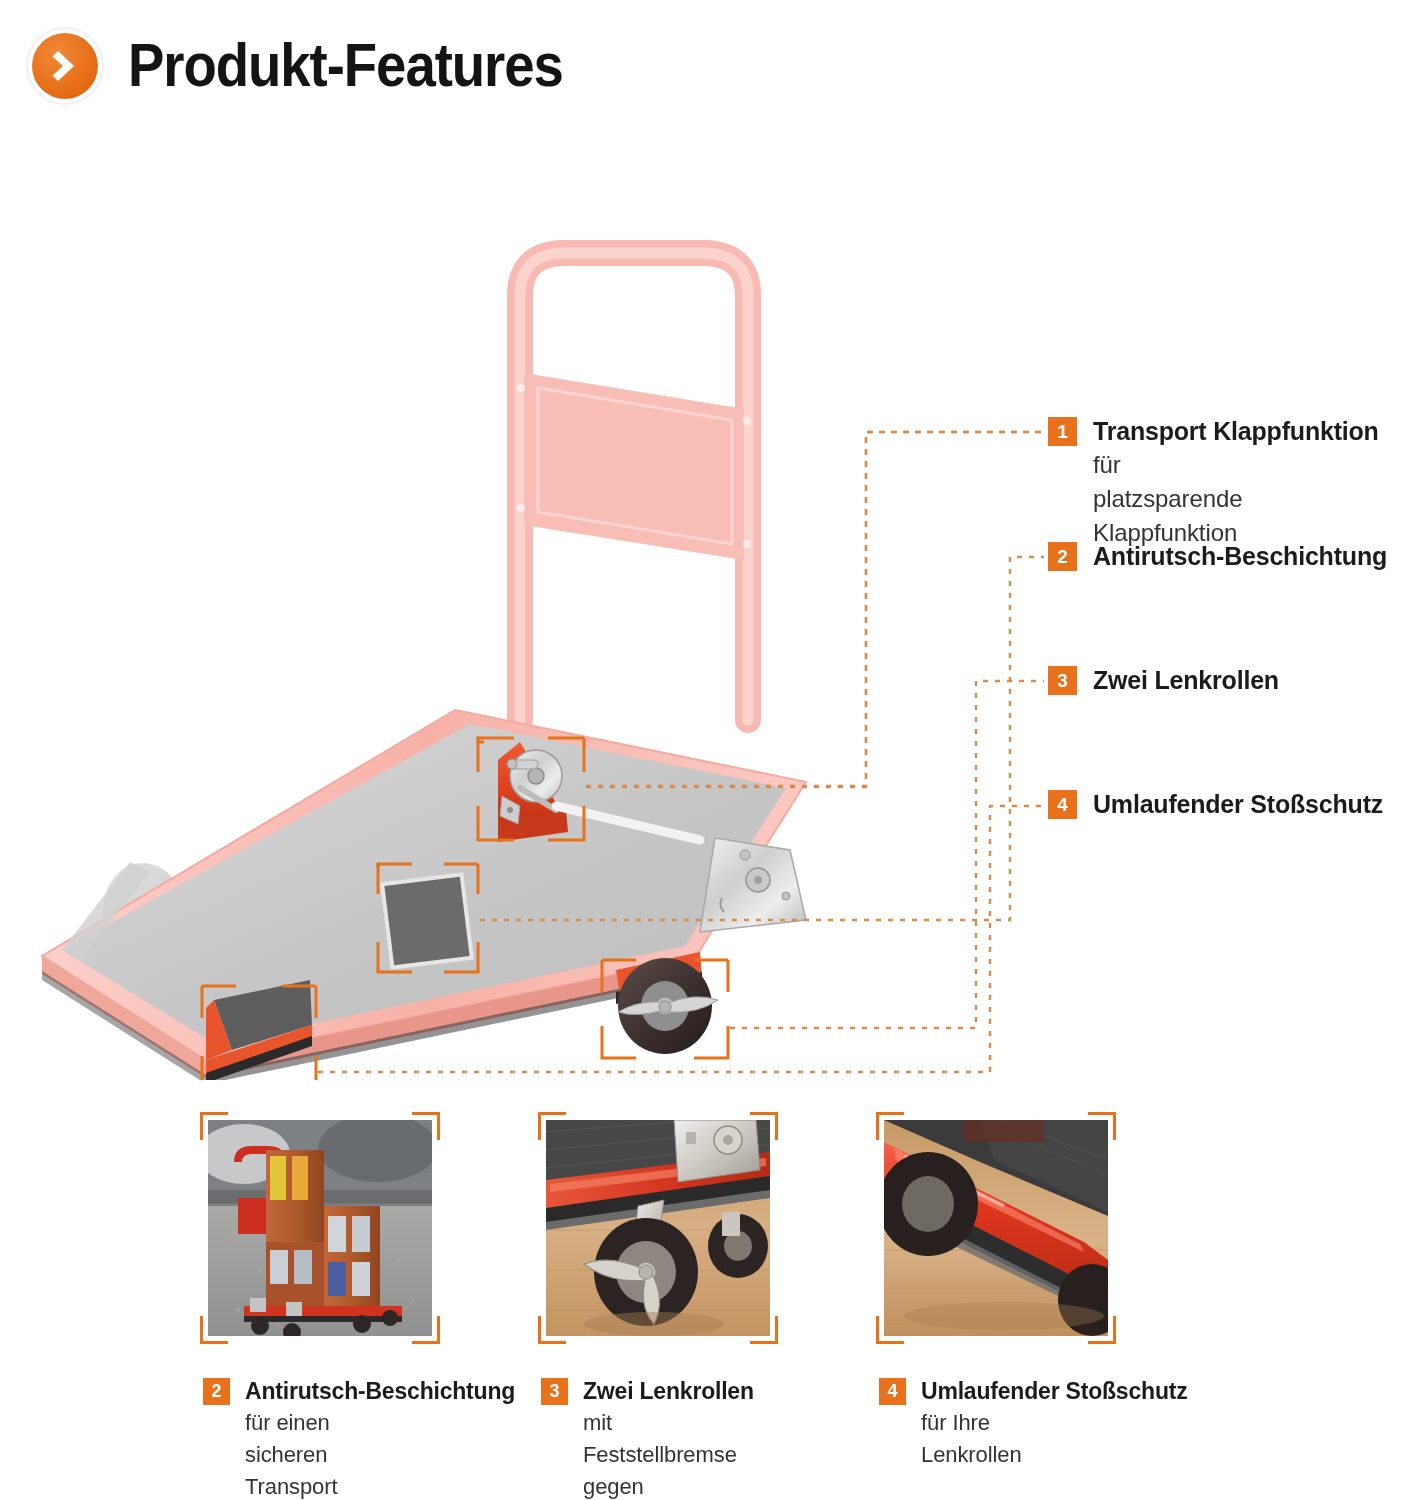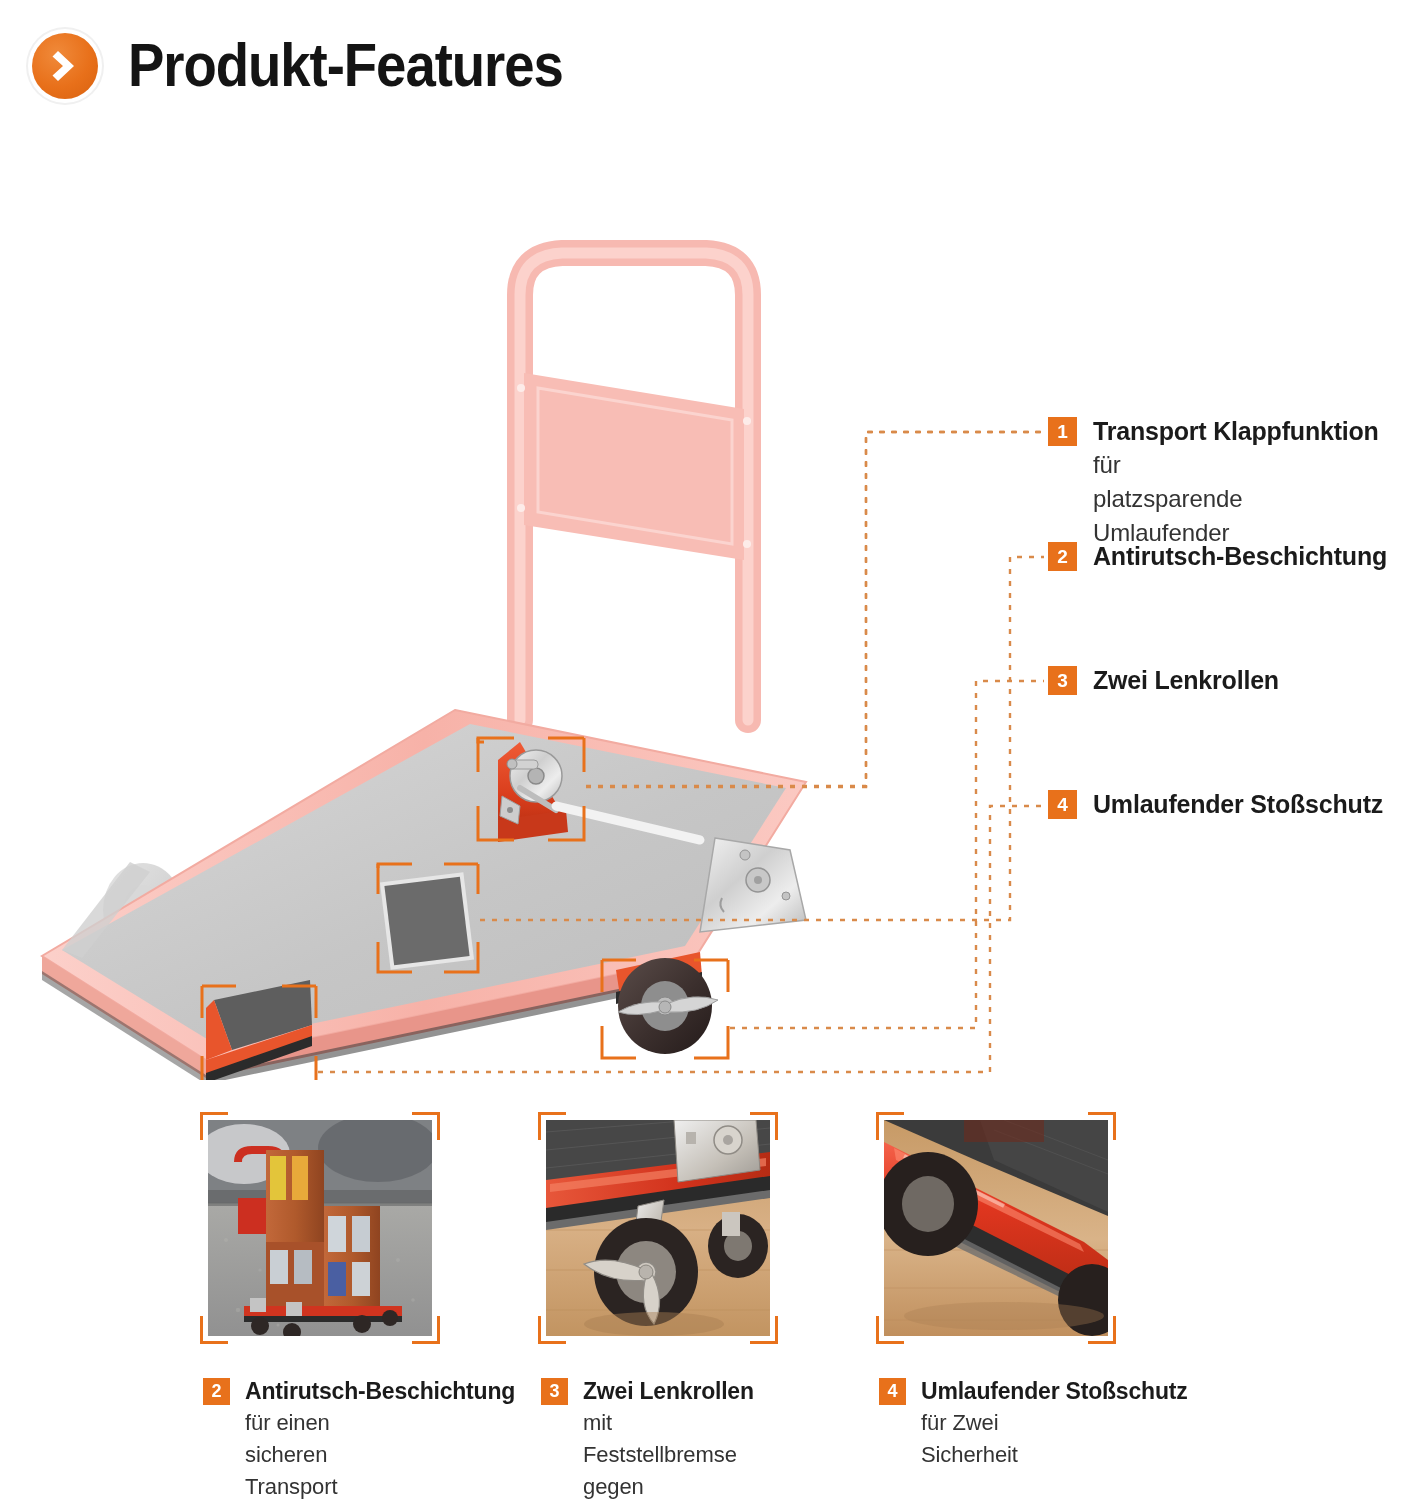--- a/index.html
+++ b/index.html
@@ -276,21 +276,21 @@
   <g stroke="#d98a4a" stroke-width="2.4" stroke-dasharray="5 7" fill="none">
     <path d="M586 667 L866 667 L866 312 L1044 312"></path>
   </g>
 </svg>
 </div>
 
 <div class="callout" id="callout-1">
   <div class="badge">1</div>
   <div class="c-title">Transport Klappfunktion</div>
   <div class="c-sub">für platzsparende
-Umlaufender</div>
+Klappfunktion</div>
 </div>
 <div class="callout" id="callout-2">
   <div class="badge">2</div>
   <div class="c-title">Antirutsch-Beschichtung</div>
   <div class="c-sub"></div>
 </div>
 <div class="callout" id="callout-3">
   <div class="badge">3</div>
   <div class="c-title">Zwei Lenkrollen</div>
   <div class="c-sub"></div>
@@ -490,14 +490,14 @@
 </div>
 <div class="cap" id="cap-2">
   <div class="badge">3</div>
   <div class="cap-title">Zwei Lenkrollen</div>
   <div class="cap-sub">mit Feststellbremse gegen
 unabsichtliches Wegrollen</div>
 </div>
 <div class="cap" id="cap-3">
   <div class="badge">4</div>
   <div class="cap-title">Umlaufender Stoßschutz</div>
-  <div class="cap-sub">für Zwei Sicherheit</div>
+  <div class="cap-sub">für Ihre Lenkrollen</div>
 </div>
 
 </body></html>

